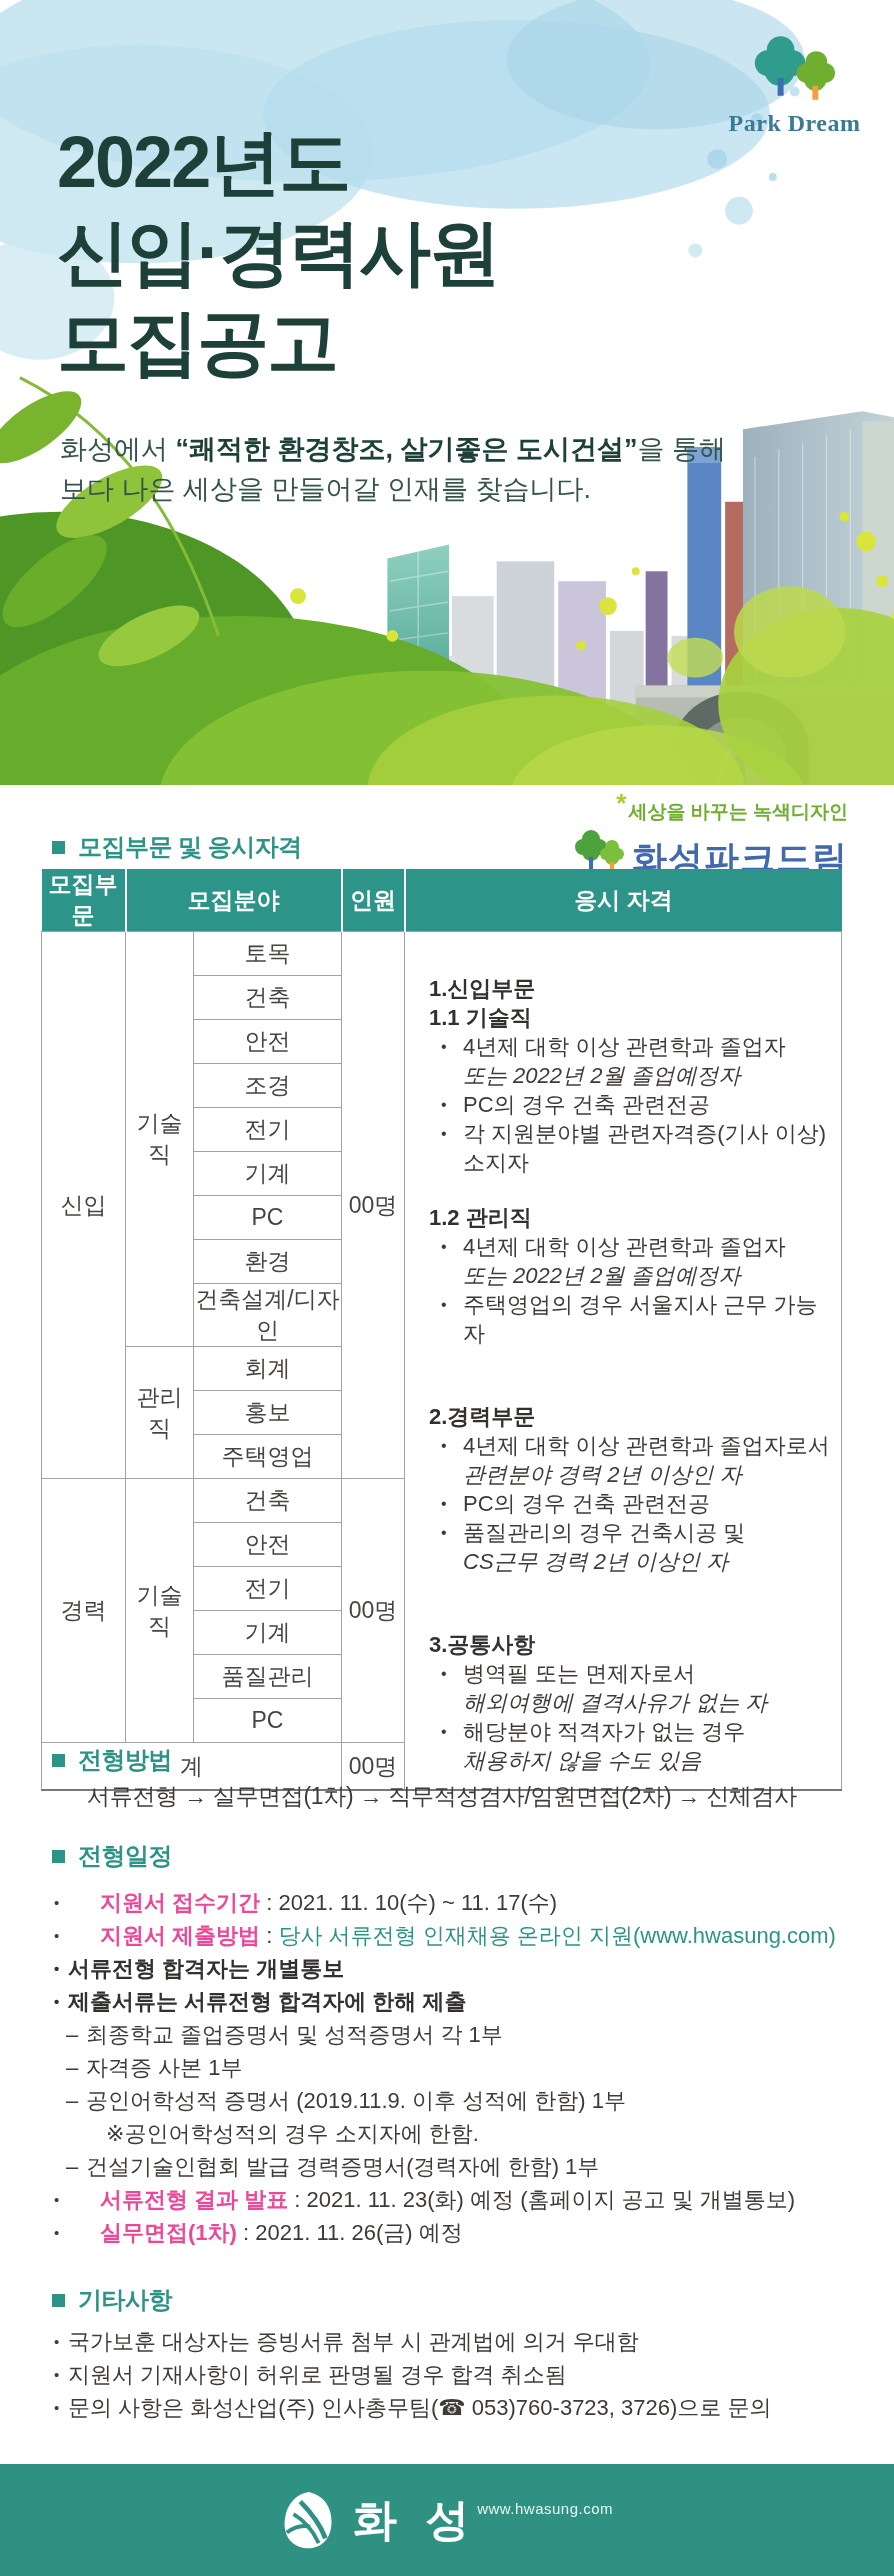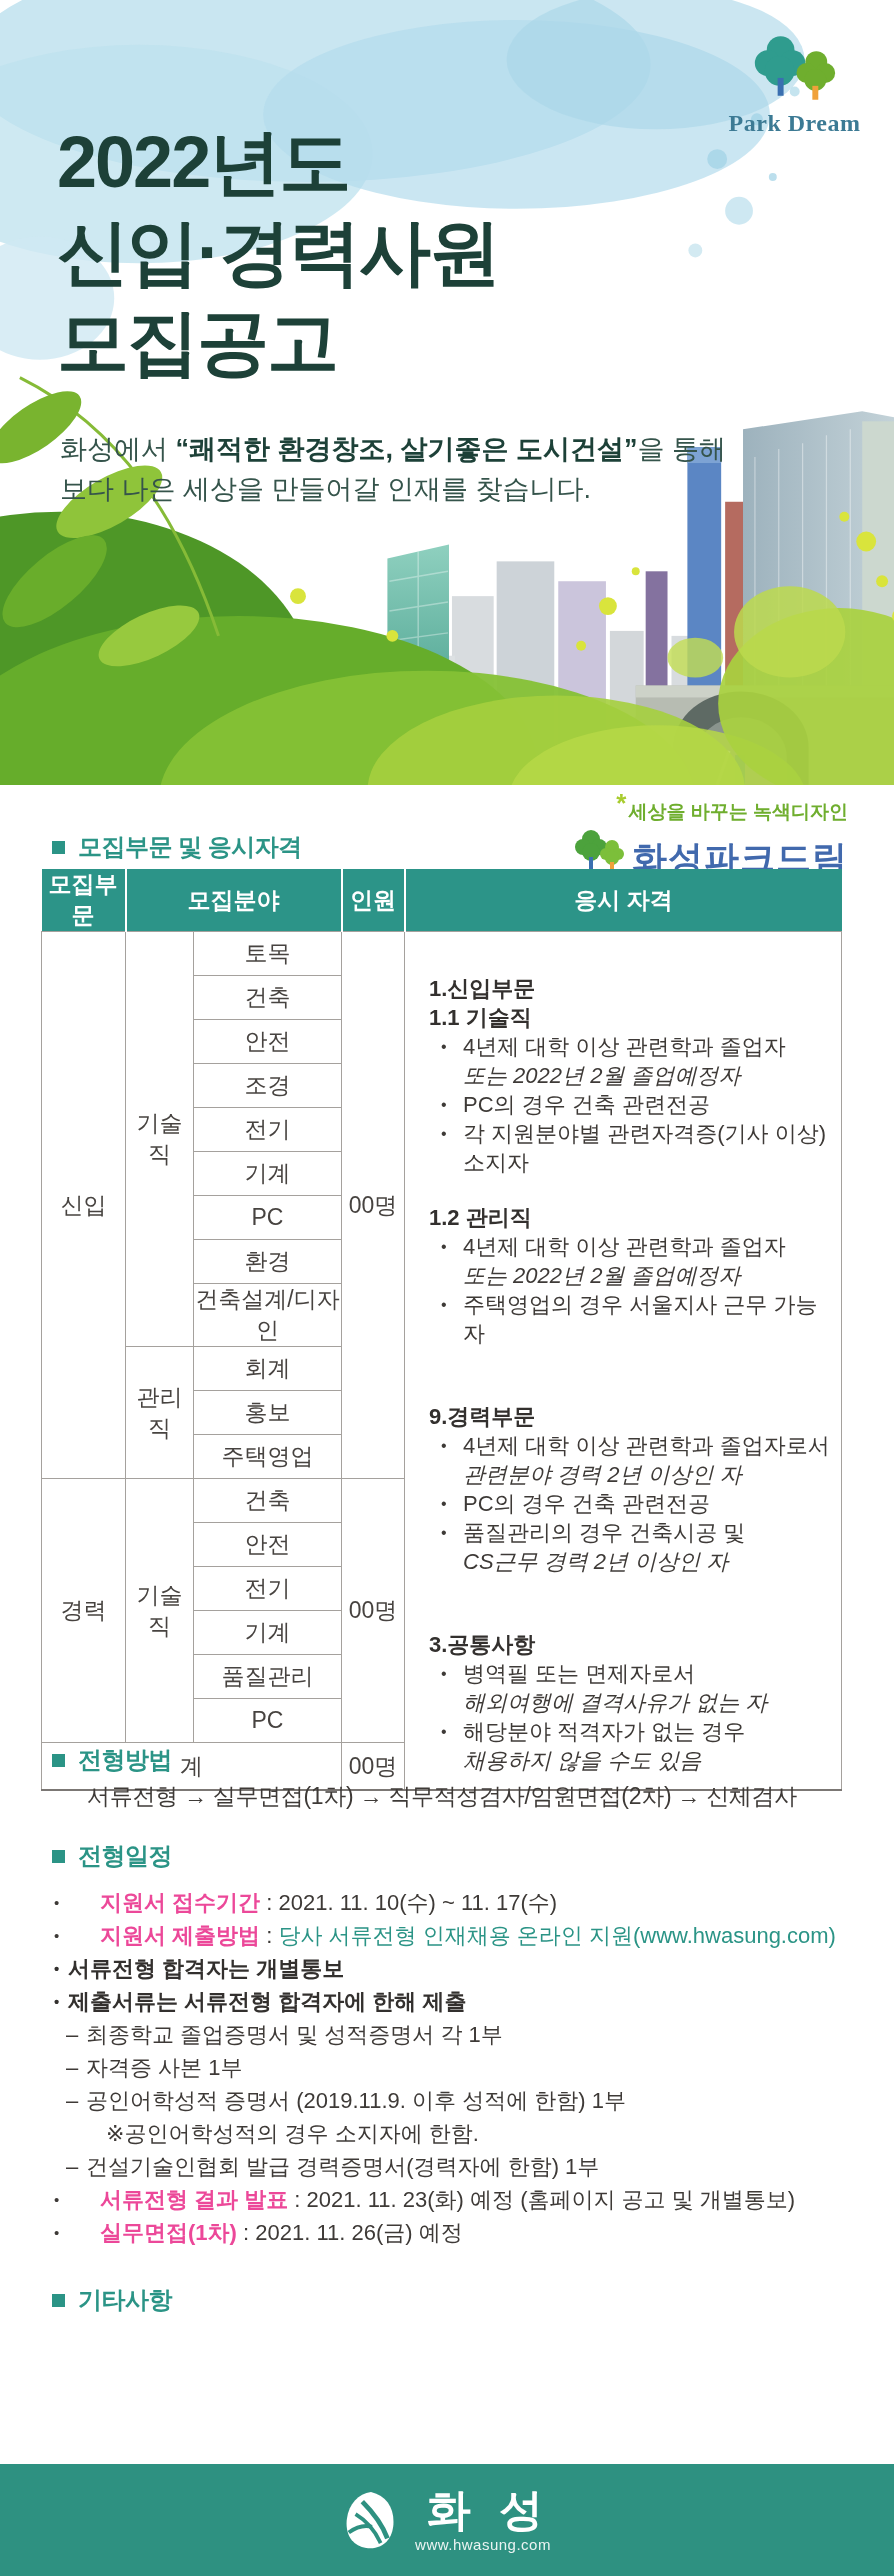--- a/index.html
+++ b/index.html
@@ -51,21 +51,21 @@
   .dash{padding-left:38px;position:relative;}
   .dash::before{content:"–";position:absolute;left:18px;}
   .note{padding-left:58px;}
   .s-label{font-weight:800;color:#ec4899;margin-left:32px;}
   .s-bold{font-weight:800;color:#33302e;}
   .s-link{color:#2b9486;}
 
   
   .footer{position:absolute;left:0;bottom:0;width:894px;height:112px;background:#2e9181;}
   .f-inner{height:100%;display:flex;align-items:center;justify-content:center;gap:16px;}
-  .f-right{display:flex;flex-direction:column;align-items:flex-end;}
+  .f-right{display:flex;flex-direction:row;align-items:flex-start;}
   .f-company{color:#fff;font-size:44px;font-weight:800;letter-spacing:8px;line-height:46px;}
   .f-url{color:rgba(255,255,255,.9);font-size:15px;margin-top:3px;letter-spacing:0.5px;}
 </style>
 </head>
 <body>
 
 <div class="poster">
 
   <svg class="hero-svg" width="894" height="785" viewBox="0 0 900 790">
     <defs>
@@ -257,21 +257,21 @@
               <div class="q-b">4년제 대학 이상 관련학과 졸업자</div>
               <div class="q-c">또는 2022년 2월 졸업예정자</div>
               <div class="q-b">PC의 경우 건축 관련전공</div>
               <div class="q-b">각 지원분야별 관련자격증(기사 이상)소지자</div>
               <div class="q-g1"></div>
               <div class="q-h">1.2 관리직</div>
               <div class="q-b">4년제 대학 이상 관련학과 졸업자</div>
               <div class="q-c">또는 2022년 2월 졸업예정자</div>
               <div class="q-b">주택영업의 경우 서울지사 근무 가능자</div>
               <div class="q-g2"></div>
-              <div class="q-h">9.경력부문</div>
+              <div class="q-h">2.경력부문</div>
               <div class="q-b">4년제 대학 이상 관련학과 졸업자로서</div>
               <div class="q-c">관련분야 경력 2년 이상인 자</div>
               <div class="q-b">PC의 경우 건축 관련전공</div>
               <div class="q-b">품질관리의 경우 건축시공 및</div>
               <div class="q-c">CS근무 경력 2년 이상인 자</div>
               <div class="q-g2"></div>
               <div class="q-h">3.공통사항</div>
               <div class="q-b">병역필 또는 면제자로서</div>
               <div class="q-c">해외여행에 결격사유가 없는 자</div>
               <div class="q-b">해당분야 적격자가 없는 경우</div>
@@ -362,20 +362,25 @@
     <div class="s-item note">※공인어학성적의 경우 소지자에 한함.</div>
     <div class="s-item dash">건설기술인협회 발급 경력증명서(경력자에 한함) 1부</div>
     <div class="s-item bullet"><span class="s-label">서류전형 결과 발표</span><span> : </span><span>2021. 11. 23(화) 예정 (홈페이지 공고 및 개별통보)</span></div>
     <div class="s-item bullet"><span class="s-label">실무면접(1차)</span><span> : </span><span>2021. 11. 26(금) 예정</span></div>
   </div>
 
   <div class="sec-h" style="top:2284px;">
     <span class="sq"></span>
     <span>기타사항</span>
   </div>
+  <div class="list" style="top:2325px;width:805px;">
+    <div class="s-item bullet">국가보훈 대상자는 증빙서류 첨부 시 관계법에 의거 우대함</div>
+    <div class="s-item bullet">지원서 기재사항이 허위로 판명될 경우 합격 취소됨</div>
+    <div class="s-item bullet">문의 사항은 화성산업(주) 인사총무팀(☎ 053)760-3723, 3726)으로 문의</div>
+  </div>
 
   <div class="footer">
     <div class="f-inner">
       <svg width="56" height="60" viewBox="0 0 58 62">
         <path d="M29,2 C46,6 54,20 52,38 C50,54 38,62 24,60 C10,58 2,46 4,30 C6,14 16,4 29,2 Z" fill="#ffffff"></path>
         <path d="M20,12 C30,22 40,34 46,50" stroke="#2e9181" stroke-width="5" fill="none"></path>
         <path d="M13,25 C23,31 33,42 39,55" stroke="#2e9181" stroke-width="4" fill="none"></path>
         <path d="M6,44 C14,38 22,36 30,38" stroke="#2e9181" stroke-width="4" fill="none"></path>
       </svg>
       <div class="f-right">

